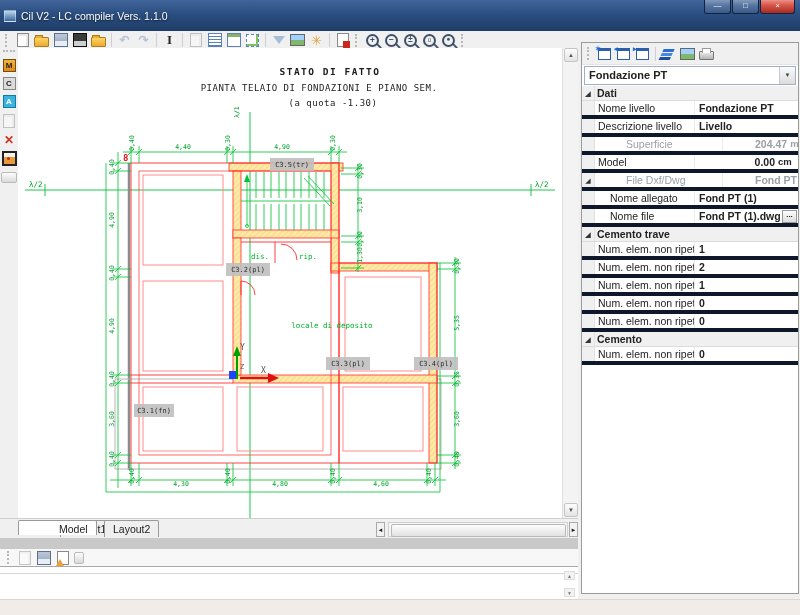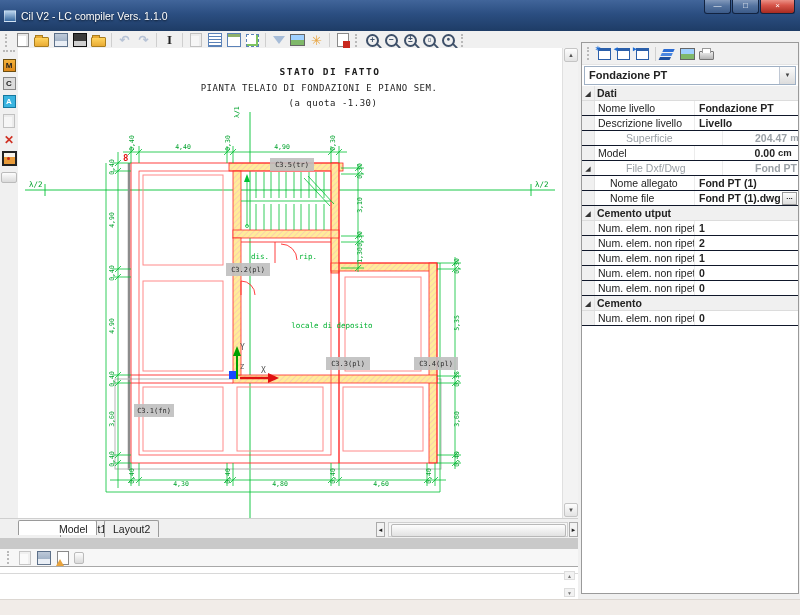--- a/index.html
+++ b/index.html
@@ -71,21 +71,21 @@
   .rp-ico{width:17px;height:15px;position:relative;display:flex;align-items:center;justify-content:center;margin:0 1px;}
   .lvl{width:11px;height:10px;background:#fff;border:1px solid #2b5faa;box-shadow:inset 0 2px 0 #2b5faa;position:relative;}
   .lvl i{position:absolute;left:-4px;top:-4px;font-style:normal;font-size:7px;color:#1a6ad4;font-weight:bold;}
   .layers{width:11px;height:3px;background:#2b6cd4;box-shadow:0 4px 0 #4a86e0,0 8px 0 #1c4fa0;transform:skewX(-25deg);margin-top:-6px;}
   .prn{width:13px;height:7px;background:linear-gradient(#ececec,#b5b5b5);border:1px solid #777;border-radius:1px;position:relative;margin-top:4px;}
   .prn:before{content:"";position:absolute;left:2px;top:-4px;width:7px;height:4px;background:#fff;border:1px solid #999;border-bottom:none;}
   .dd{margin:1px 2px;height:17px;border:1px solid #9fb0c4;background:#fff;display:flex;align-items:stretch;}
   .dd-text{flex:1;font-weight:bold;padding:2px 0 0 4px;font-size:11px;}
   .dd-btn{width:15px;background:linear-gradient(#fbfbfb,#dcdcdc);border-left:1px solid #c0c8d4;text-align:center;font-size:6px;line-height:16px;color:#444;}
   .grid{position:relative;}
-  .prow{display:flex;height:14px;line-height:14px;background:#fff;border-bottom:1px solid #0f172a;font-size:10.5px;}
+  .prow{display:flex;height:14px;line-height:14px;background:#fff;border-bottom:4px solid #0f172a;font-size:10.5px;}
   .prow .gut{width:12px;background:#f0f0f0;border-right:1px solid #e2e2e2;font-size:7px;color:#333;text-align:center;line-height:15px;flex:none;}
   .prow .lbl{width:100px;padding-left:3px;overflow:hidden;white-space:nowrap;border-right:1px solid #ececec;flex:none;box-sizing:border-box;}
   .prow .val{flex:1;font-weight:bold;padding-left:4px;overflow:hidden;white-space:nowrap;display:flex;align-items:center;}
   .prow.cat{background:#f0f0f0;font-weight:bold;border-bottom:1px solid #dcdcdc;}
   .prow.cat .cat-title{padding-left:2px;}
   .prow .lbl.ind{padding-left:15px;}
   .dim-txt{color:#9aa0a6;font-weight:normal;margin-left:28px;}
   .valnum{flex:1;text-align:right;display:block;}
   .valunit{width:20px;padding-left:3px;font-weight:bold;font-size:9.5px;flex:none;}
   .ell{width:13px;height:11px;margin:1px 1px 0 auto;border:1px solid #999;background:linear-gradient(#fdfdfd,#ddd);
@@ -458,21 +458,21 @@
         <div class="gut"></div>
         <div class="lbl ind">Nome file</div>
         <div class="val">
           <span>Fond PT (1).dwg</span>
           <span class="ell">...</span>
         </div>
       </div>
 
       <div class="prow cat">
         <div class="gut">◢</div>
-        <div class="cat-title">Cemento utput</div>
+        <div class="cat-title">Cemento trave</div>
       </div>
       <div class="prow">
         <div class="gut"></div>
         <div class="lbl">Num. elem. non ripet. pilastri</div>
         <div class="val">1</div>
       </div>
       <div class="prow">
         <div class="gut"></div>
         <div class="lbl">Num. elem. non ripet. trave</div>
         <div class="val">2</div>

